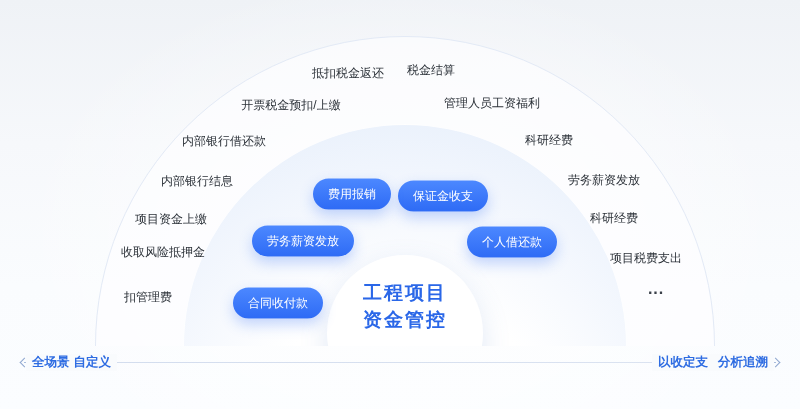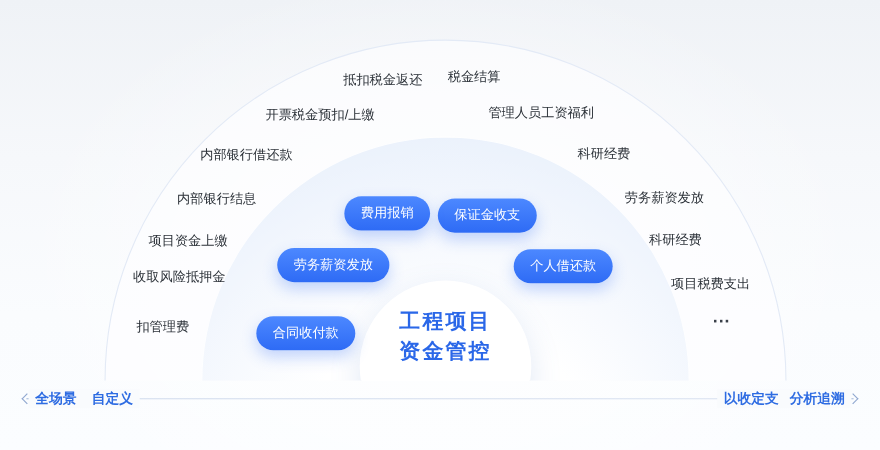--- a/index.html
+++ b/index.html
@@ -60,21 +60,21 @@
   .rl-6 { left:656px; top:293px; font-size:16px; font-weight:700; color:#3a4049; }
   .axis-line {
     position:absolute; left:24px; right:24px; top:362px; height:1px;
     background:linear-gradient(90deg, #a9bddd 0%, #d3ddee 12%, #dbe3f1 88%, #a9bddd 100%);
   }
   .chev { position:absolute; width:7px; height:7px; top:359px;
     border-left:1.4px solid #8ea6cf; border-bottom:1.4px solid #8ea6cf; }
   .chev-left { left:21px; transform:rotate(45deg); }
   .chev-right { right:21px; transform:rotate(-135deg); }
   .axis-label {
-    position:absolute; top:354px; display:flex; gap:14px;
+    position:absolute; top:354px; display:flex; gap:4px;
     color:#2e6ce2; font-size:12.5px; font-weight:600; line-height:17px;
     background:#f9fbfd; padding:0 6px; white-space:nowrap;
   }
   .axis-left { left:26px; }
   .axis-right { right:26px; gap:10px;text-align:center; }
 </style>
 </head>
 <body>
 
 <div class="scene">

